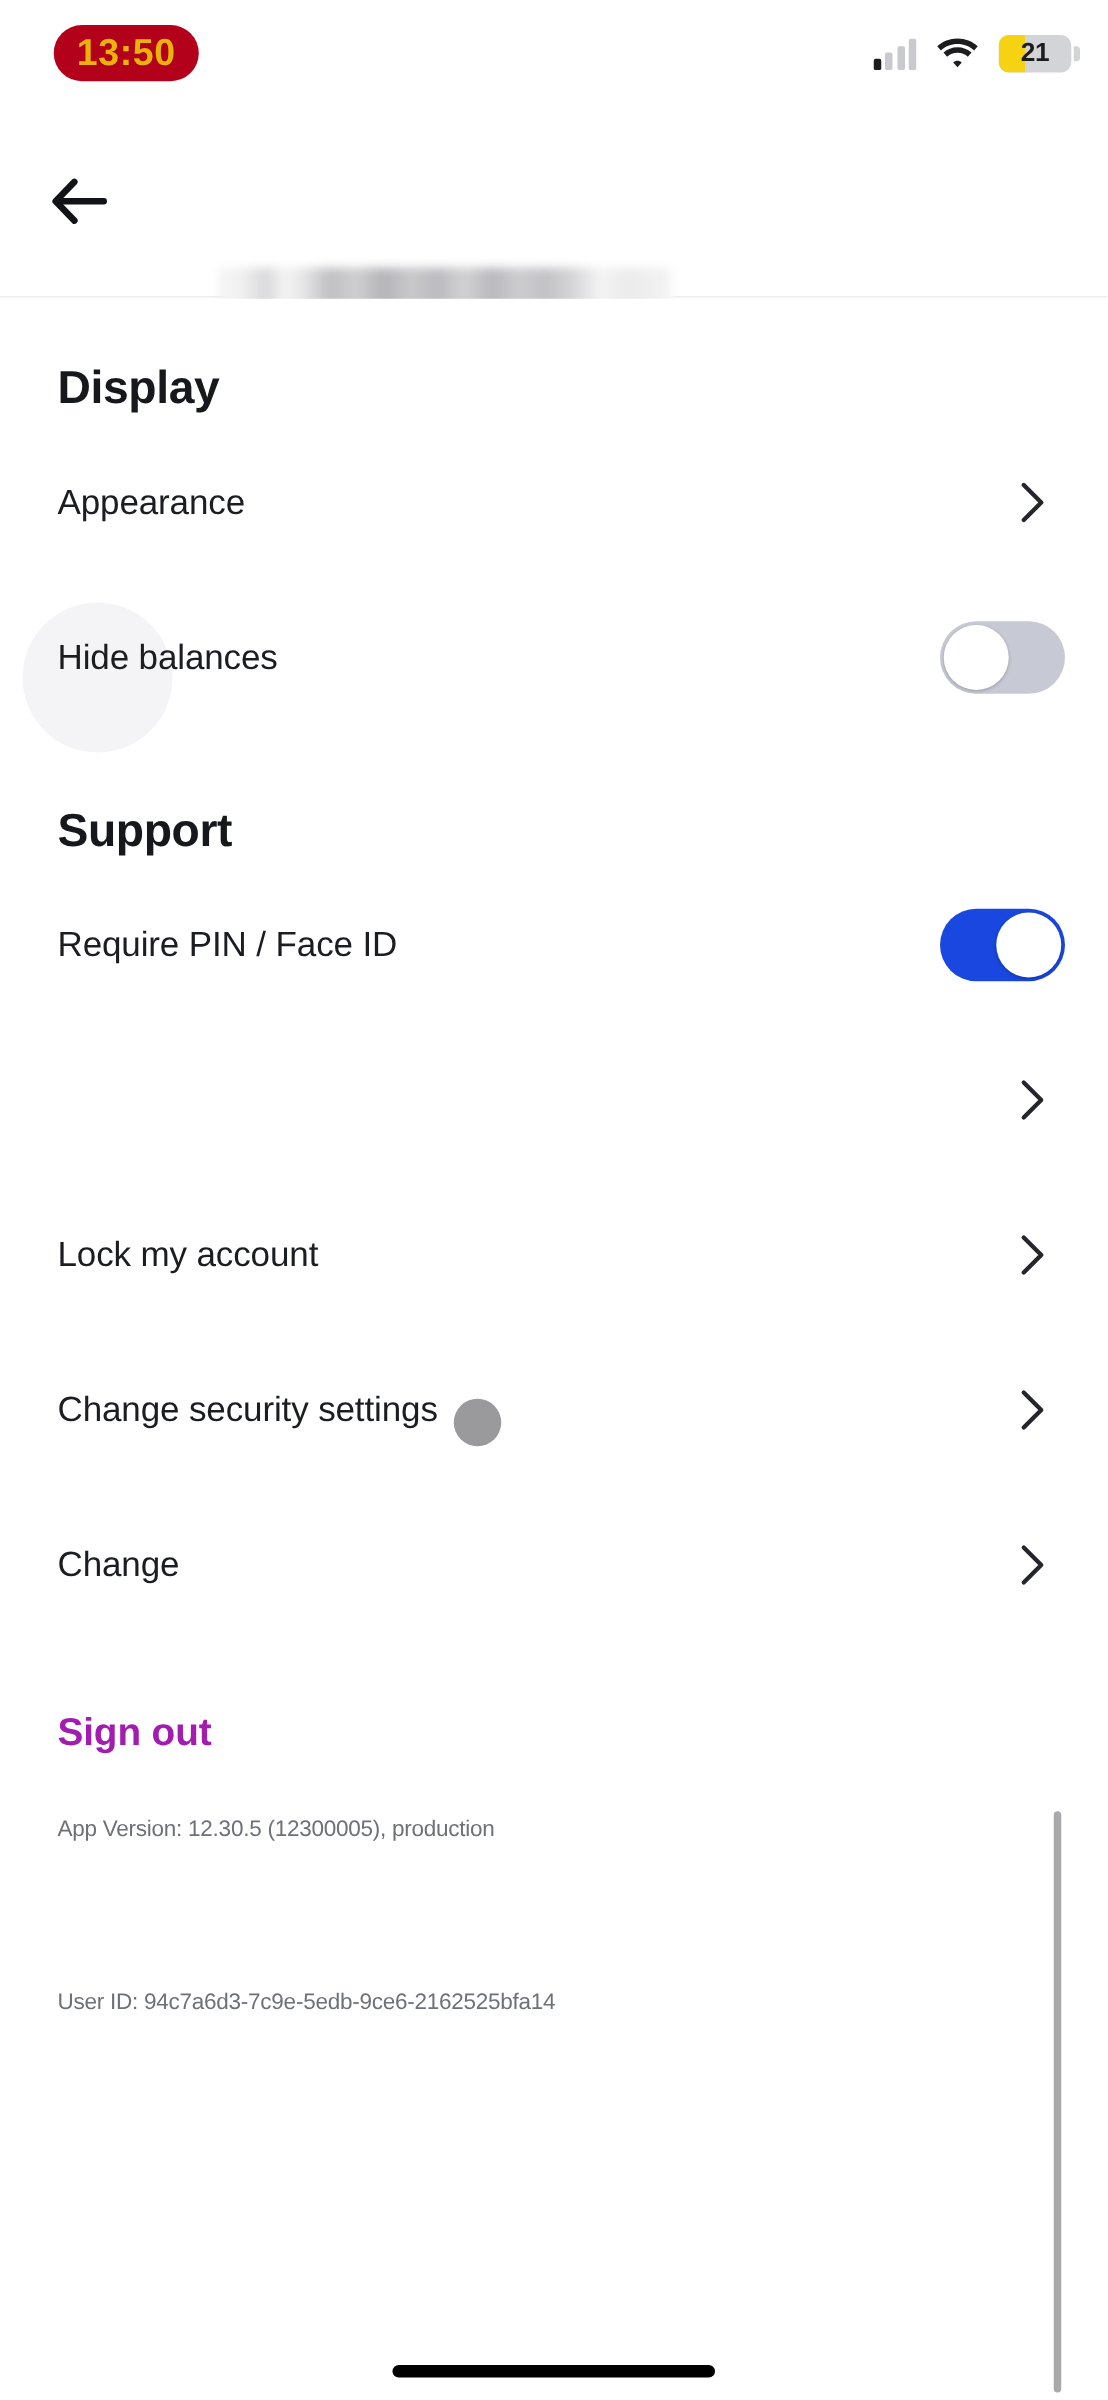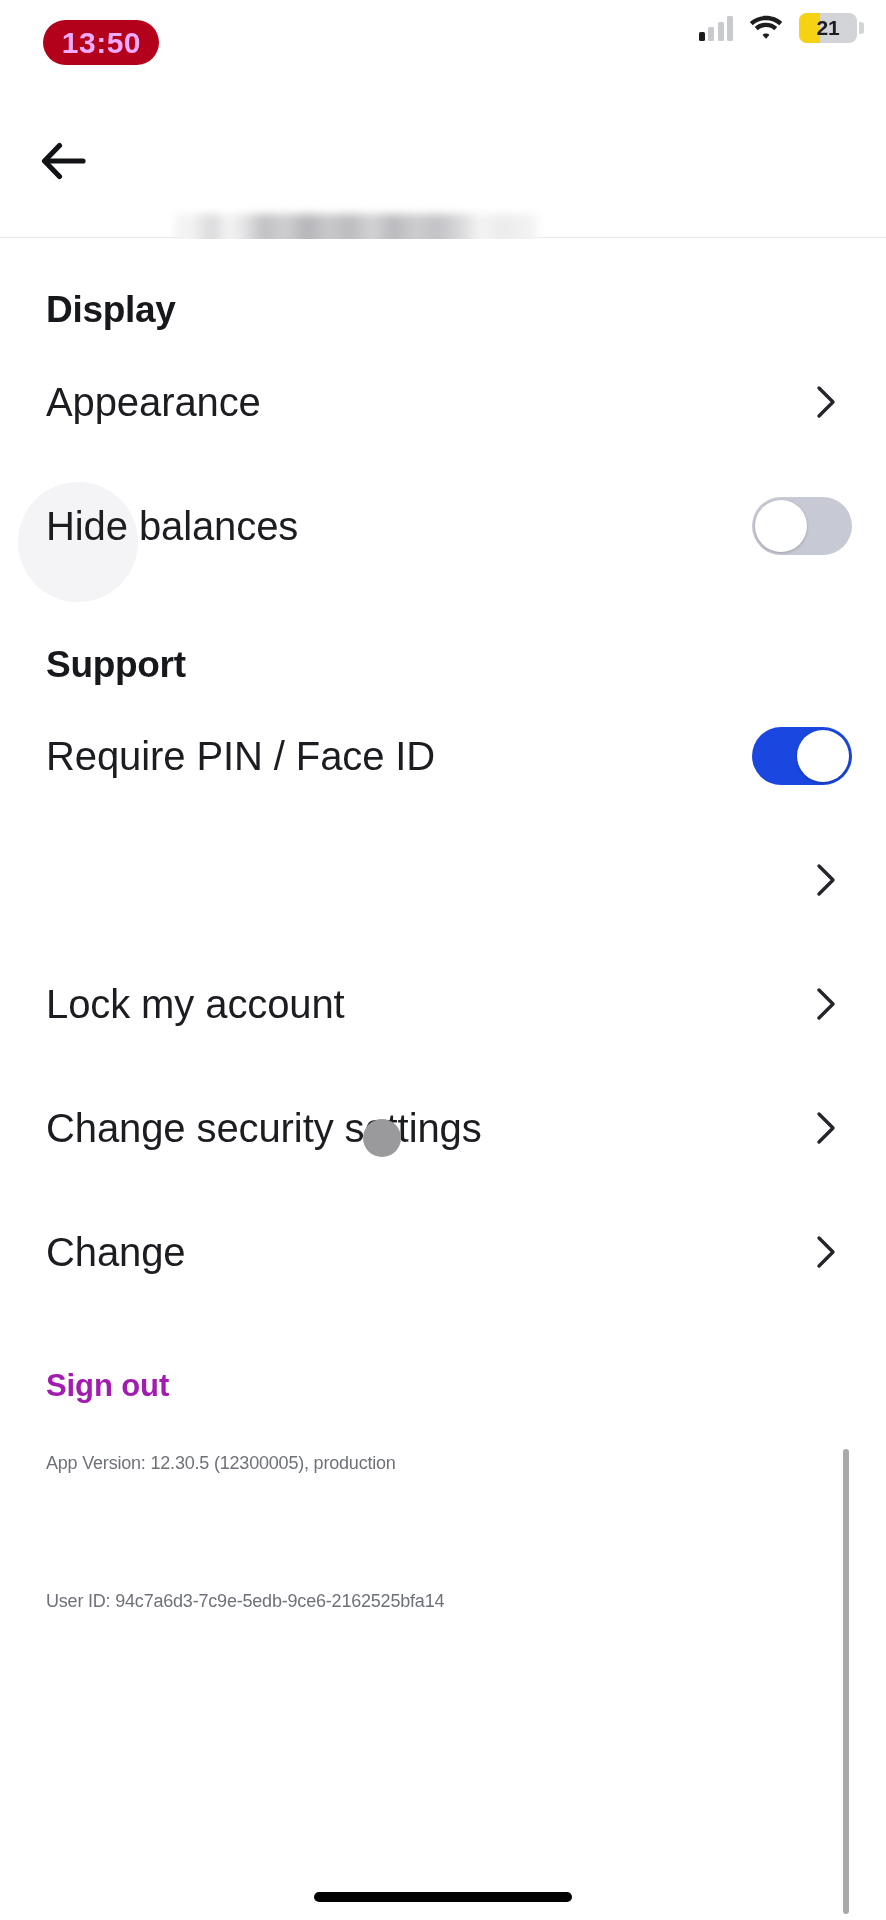--- a/index.html
+++ b/index.html
@@ -29,33 +29,33 @@
 
   .time-pill {
     position: absolute;
     left: 43px;
     top: 20px;
     height: 45px;
     min-width: 116px;
     padding: 0 18px;
     border-radius: 23px;
     background: #b3001b;
-    color: #f0abfc;
+    color: #eab308;
     font-size: 30px;
     font-weight: bold;
     letter-spacing: 0.5px;
     display: flex;
     align-items: center;
-    justify-content: flex-end;
+    justify-content: center;
   }
 
   .status-icons {
     position: absolute;
     right: 22px;
-    top: 13px;
+    top: 28px;
     display: flex;
     align-items: center;
     gap: 16px;
   }
 
   
   .signal {
     display: flex;
     align-items: flex-end;
     gap: 3.5px;
@@ -195,21 +195,21 @@
     position: absolute;
     left: 0;
     width: 886px;
     height: 96px;
     display: flex;
     align-items: center;
   }
   .row-label {
     position: absolute;
     left: 46px;
-    font-size: 40px;
+    font-size: 28px;
     color: #1b1d21;
     letter-spacing: -0.1px;
     white-space: nowrap;
   }
 
   .chevron {
     position: absolute;
     right: 46px;
     width: 26px;
     height: 34px;

